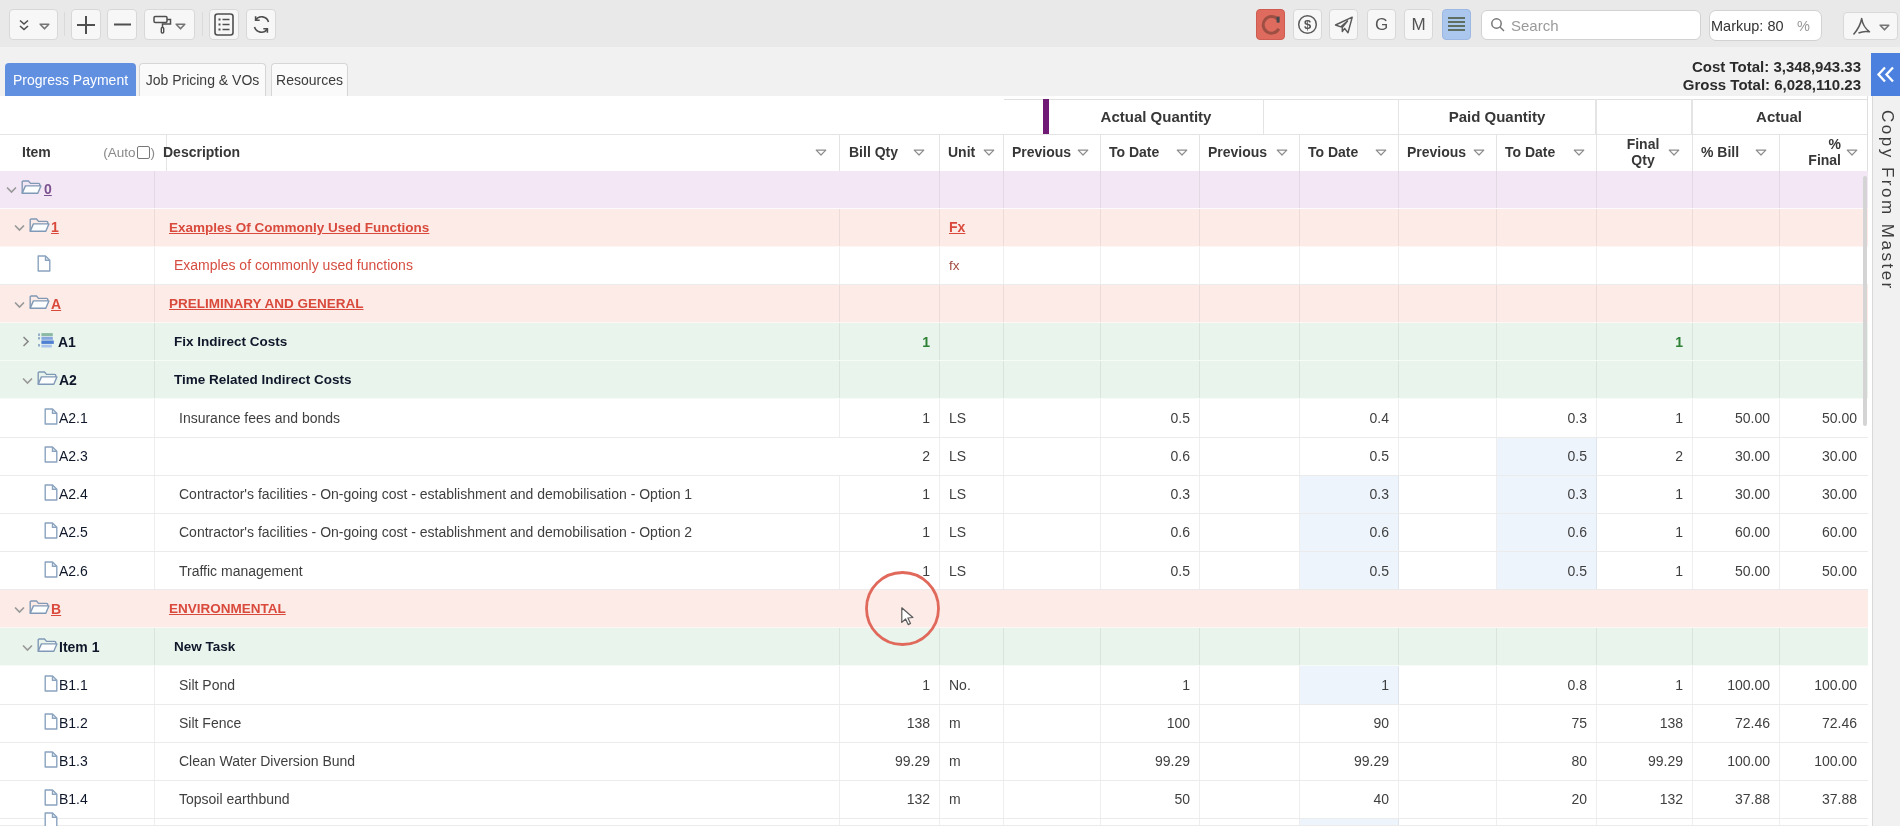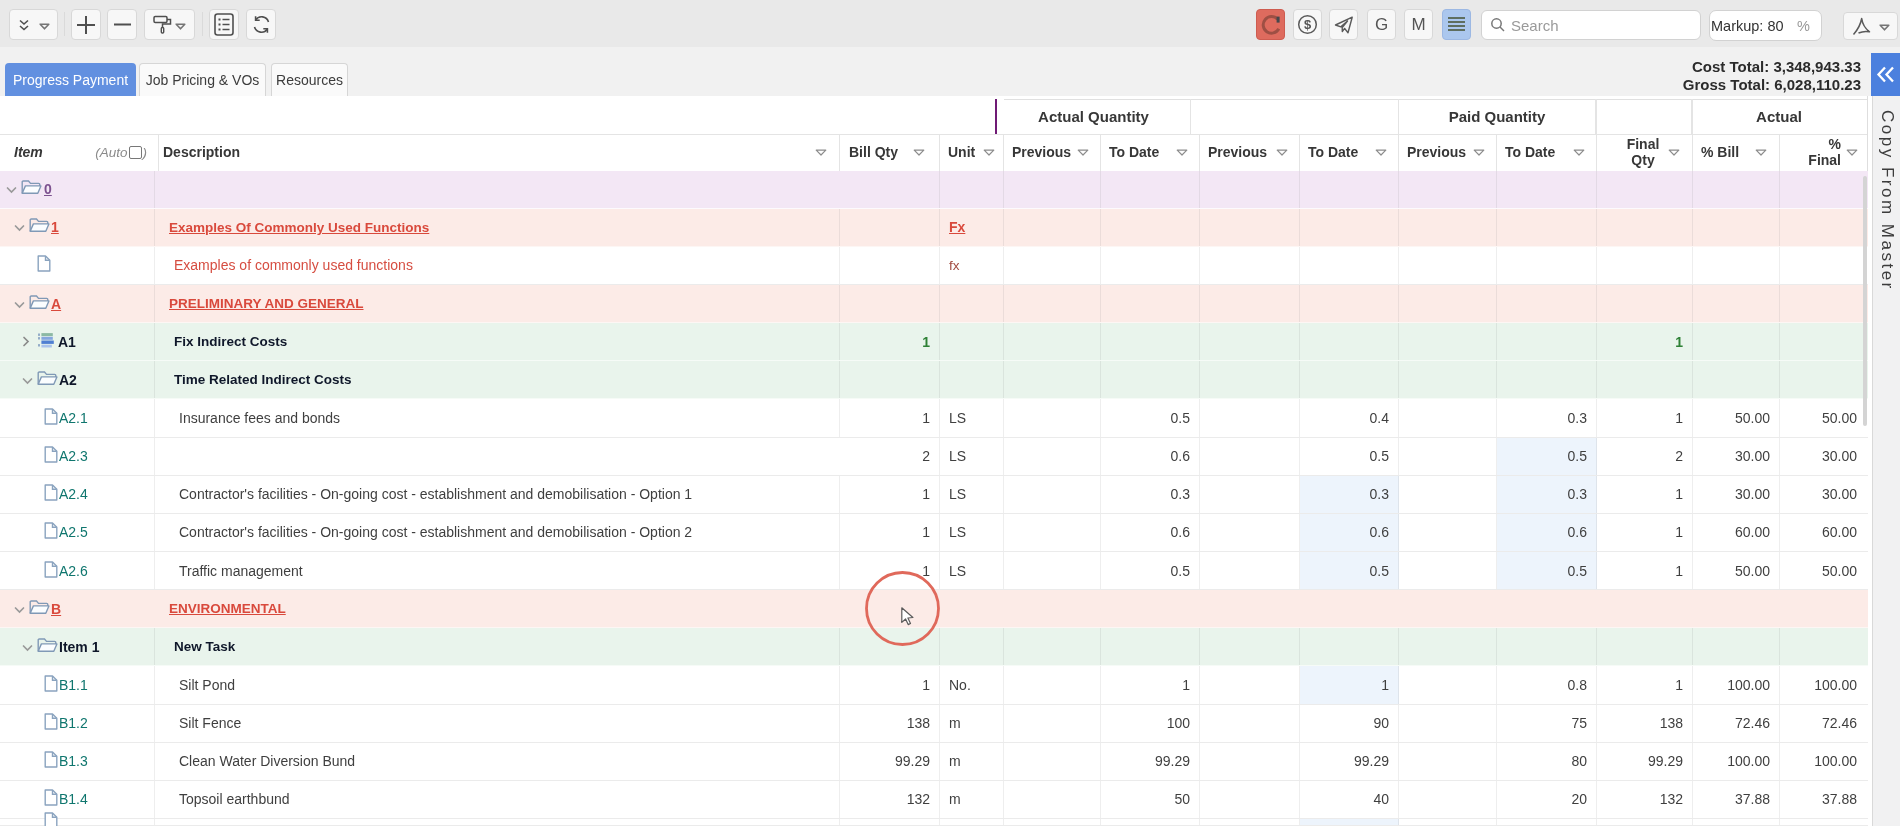--- a/index.html
+++ b/index.html
@@ -45,21 +45,21 @@
 .rW{background:#fff;border-bottom:1px solid #ebebeb}
 .noline .c{border-right-color:transparent}
 .tP{color:#7c518f;font-weight:bold;text-decoration:underline;font-size:13.5px}
 .tR{color:#d9493c;font-weight:bold;text-decoration:underline;font-size:13.5px}
 .tRu{color:#d9493c;font-weight:bold;text-decoration:underline}
 .tG{color:#0f172a;font-weight:bold;font-size:13.5px}
 .tGn{color:#2f8136;font-weight:bold}
 .tr2{color:#d64d41}
 .tfx{color:#a34c41;font-size:13.5px}
 .lbl{font-weight:bold;font-size:14px !important}
-.lblw{font-size:14px;color:#0f766e}
+.lblw{font-size:14px;color:#0f172a}
 .bluec{background:#edf4fc}
 .itw{position:relative;width:100%;height:100%}
 .ic{position:absolute;top:50%;transform:translateY(-50%)}
 #scrollthumb{position:absolute;left:1863px;top:80px;width:4px;height:250px;background:#d4d4d4;border-radius:2px}
 #markupbox{position:absolute;left:1709px;top:10px;width:113px;height:31px;background:#fff;border:1px solid #d2d2d2;border-radius:7px;font-size:14.5px;color:#333;display:flex;align-items:center;box-sizing:border-box}
 #searchbox{position:absolute;left:1481px;top:10px;width:220px;height:30px;background:#fff;border:1px solid #d2d2d2;border-radius:6px;display:flex;align-items:center;color:#9a9a9a;font-size:15px;box-sizing:border-box}
 
 </style>
 </head>
 <body>
@@ -180,28 +180,28 @@
 <div id="bluebox">
     <svg width="19" height="17" viewBox="0 0 19 17">
       <path d="M9 1.5 L2.5 8.5 L9 15.5 M17 1.5 L10.5 8.5 L17 15.5" fill="none" stroke="#fff" stroke-width="2.3"></path>
     </svg>
   </div>
 <div id="sidebar">
     <span>Copy From Master</span>
   </div>
 <div id="grid">
 <div style="position:absolute;left:1004px;top:3px;width:863px;height:1px;background:#e0e0e0"></div>
-<div class="gcell" style="left:996px;width:196px;border-left:2px solid #701a75;margin-left:-1px">Actual Quantity</div>
+<div class="gcell" style="left:1044px;width:221px;border-left:6px solid #701a75;margin-left:-1px">Actual Quantity</div>
 <div class="gcell" style="left:1399px;width:198px;border-left:1px solid #e4e4e4;margin-left:-1px">Paid Quantity</div>
 <div class="gcell" style="left:1597px;width:96px;border-left:1px solid #e4e4e4;margin-left:-1px"></div>
 <div class="gcell" style="left:1693px;width:173px;border-right:none;border-left:1px solid #e4e4e4;margin-left:-1px">Actual</div>
 <div class="hline" style="top:37.5px;background:#e4e4e4"></div>
 <div class="hline" style="top:74.5px;background:#e3e3e3"></div>
 <div style="position:absolute;left:1867px;top:0;width:1px;height:730px;background:#dedede"></div>
-<div class="hcell" style="left:4px;width:155px;font-style:italic;">
+<div class="hcell" style="left:12px;width:155px;">
       <span style="position:absolute;left:10px">Item</span>
       <span style="position:absolute;right:11px;font-weight:normal;color:#8a8a8a;font-size:13.5px;display:flex;align-items:center">(Auto<span style="display:inline-block;width:11px;height:11px;border:1.5px solid #777;border-radius:2px;margin:0 1px"></span>)</span>
     </div>
 <div class="hcell" style="left:155px;width:685px;">
       <span style="position:absolute;left:8px">Description</span>
       <span class="arr" style="right:12px"><svg width="12" height="7" viewBox="0 0 12 7">
           <path d="M1.2 1.2 H10.8 L6 6 Z" fill="#fdfdfd" stroke="#8c8c8c" stroke-width="1.2" stroke-linejoin="round"></path>
         </svg></span>
     </div>
 <div class="hcell" style="left:840px;width:100px;">

